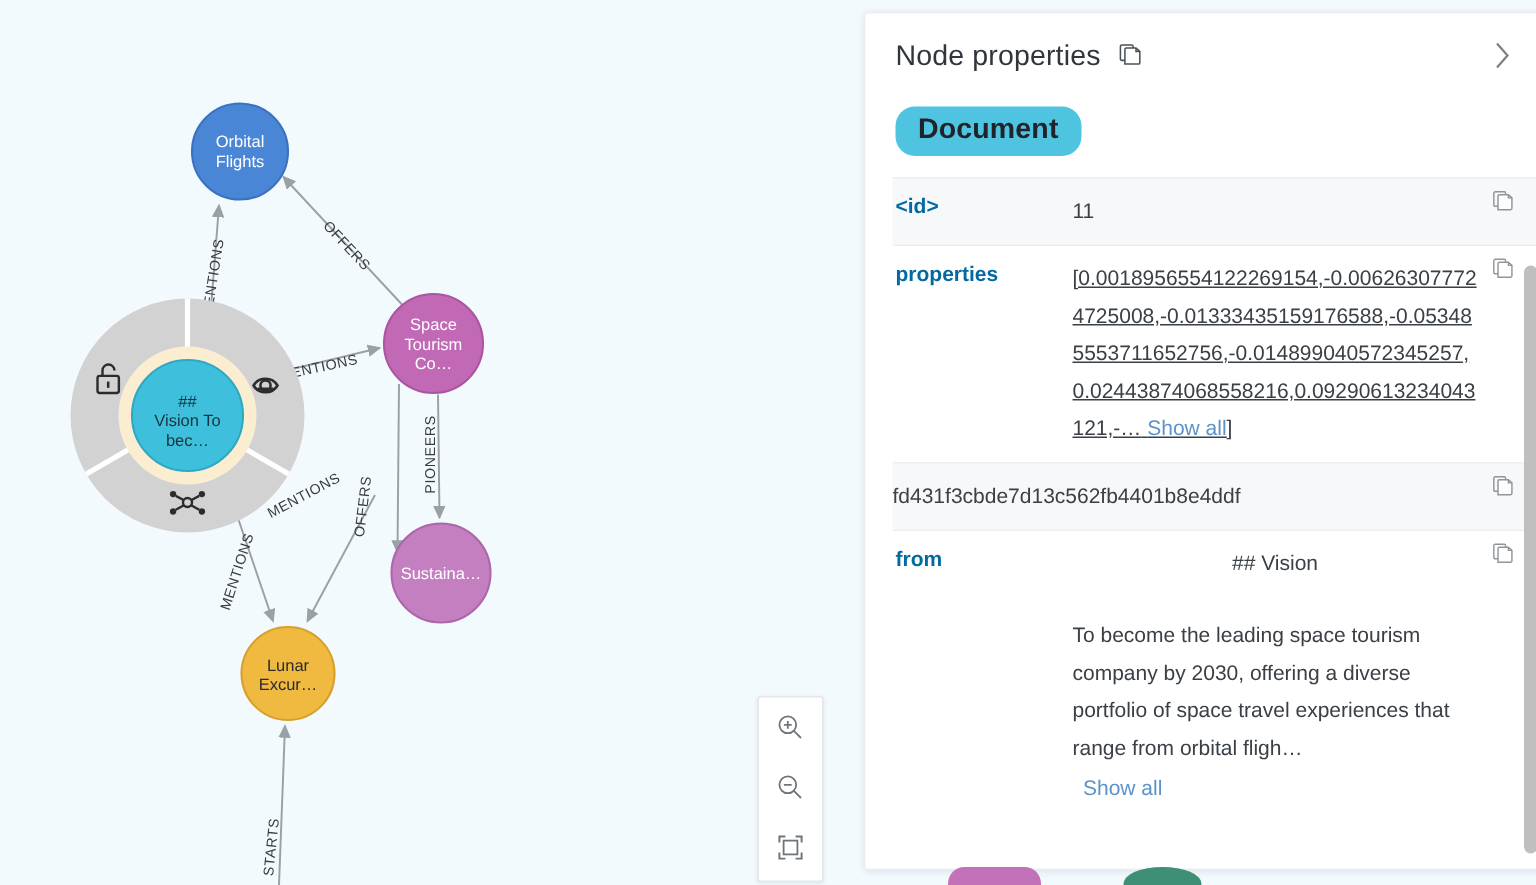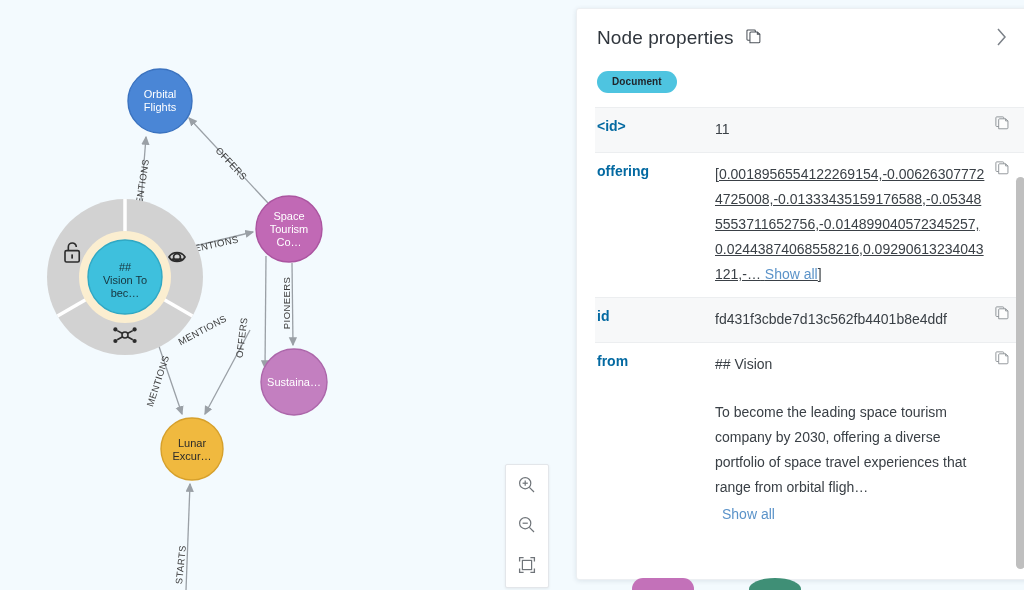--- a/index.html
+++ b/index.html
@@ -52,21 +52,21 @@
   }
   .panel-title-copy{display:inline-block;margin-left:8px;vertical-align:-2px;cursor:pointer;}
   .panel-collapse{
     position:absolute;right:18px;top:15px;width:26px;height:26px;
     display:flex;align-items:center;justify-content:center;cursor:pointer;
   }
 
   .label-chips{padding:4px 20px 14px 20px;}
   .chip{
     display:inline-block;background:#4ec4e0;color:#20242a;
-    font-size:10px;font-weight:bold;border-radius:13px;
+    font-size:19px;font-weight:bold;border-radius:13px;
     padding:5px 15px 6px 15px;letter-spacing:.1px;cursor:pointer;
   }
 
   .prop-table{
     position:relative;margin:0 1px 0 18px;
     height:458px;overflow:hidden;
   }
   .prop-row{
     display:flex;border-top:1px solid #eceef0;position:relative;
     padding:9px 0 10px 0;
@@ -78,21 +78,21 @@
   }
   .prop-val{
     flex:1;font-size:14px;color:#3a4046;line-height:25px;
     padding-right:46px;word-break:break-word;box-sizing:border-box;
   }
   .prop-val .mono-wrap{display:block;text-decoration:underline;}
   .showall{color:#5b93c9;cursor:pointer;}
   .prop-copy{
     position:absolute;right:22px;top:8px;cursor:pointer;opacity:.75;
   }
-  .text-head{line-height:25px;}
+  .text-head{line-height:25px;text-align:center;}
   .text-body{margin-top:23px;line-height:25px;}
   .text-showall{margin-top:2px;padding-left:7px;}
 
   
   .panel-scroll-track{
     position:absolute;right:7px;top:168px;width:9px;height:400px;
   }
   .panel-scroll-thumb{
     position:absolute;left:0;top:0;width:9px;height:392px;
     background:#bfbfbf;border-radius:5px;
@@ -272,35 +272,34 @@
       <span class="prop-copy">
         <svg width="14" height="14" viewBox="0 0 16 16">
           <rect x="1" y="1" width="9" height="11" rx="1" fill="none" stroke="#6d7479" stroke-width="1.1"></rect>
           <path d="M4.2,14.6 L13.8,14.6 A1,1 0 0,0 14.8,13.6 L14.8,5.6 L12.1,3.2 L5.2,3.2 A1,1 0 0,0 4.2,4.2 Z" fill="#ffffff" stroke="#6d7479" stroke-width="1.1"></path>
           <path d="M12.1,3.2 L12.1,5.6 L14.8,5.6" fill="none" stroke="#6d7479" stroke-width="1.1"></path>
         </svg>
       </span>
     </div>
 
     <div class="prop-row">
-      <div class="prop-key">offering</div>
+      <div class="prop-key">properties</div>
       <div class="prop-val">
           <span class="mono-wrap"><span>[0.0018956554122269154,-0.006263077724725008,-0.01333435159176588,-0.053485553711652756,-0.014899040572345257,0.02443874068558216,0.09290613234043121,-…</span> <span class="showall">Show all</span><span>]</span></span>
         </div>
       <span class="prop-copy">
         <svg width="14" height="14" viewBox="0 0 16 16">
           <rect x="1" y="1" width="9" height="11" rx="1" fill="none" stroke="#6d7479" stroke-width="1.1"></rect>
           <path d="M4.2,14.6 L13.8,14.6 A1,1 0 0,0 14.8,13.6 L14.8,5.6 L12.1,3.2 L5.2,3.2 A1,1 0 0,0 4.2,4.2 Z" fill="#ffffff" stroke="#6d7479" stroke-width="1.1"></path>
           <path d="M12.1,3.2 L12.1,5.6 L14.8,5.6" fill="none" stroke="#6d7479" stroke-width="1.1"></path>
         </svg>
       </span>
     </div>
 
     <div class="prop-row shaded">
-      <div class="prop-key">id</div>
       <div class="prop-val">fd431f3cbde7d13c562fb4401b8e4ddf</div>
       <span class="prop-copy">
         <svg width="14" height="14" viewBox="0 0 16 16">
           <rect x="1" y="1" width="9" height="11" rx="1" fill="none" stroke="#6d7479" stroke-width="1.1"></rect>
           <path d="M4.2,14.6 L13.8,14.6 A1,1 0 0,0 14.8,13.6 L14.8,5.6 L12.1,3.2 L5.2,3.2 A1,1 0 0,0 4.2,4.2 Z" fill="#ffffff" stroke="#6d7479" stroke-width="1.1"></path>
           <path d="M12.1,3.2 L12.1,5.6 L14.8,5.6" fill="none" stroke="#6d7479" stroke-width="1.1"></path>
         </svg>
       </span>
     </div>
 

